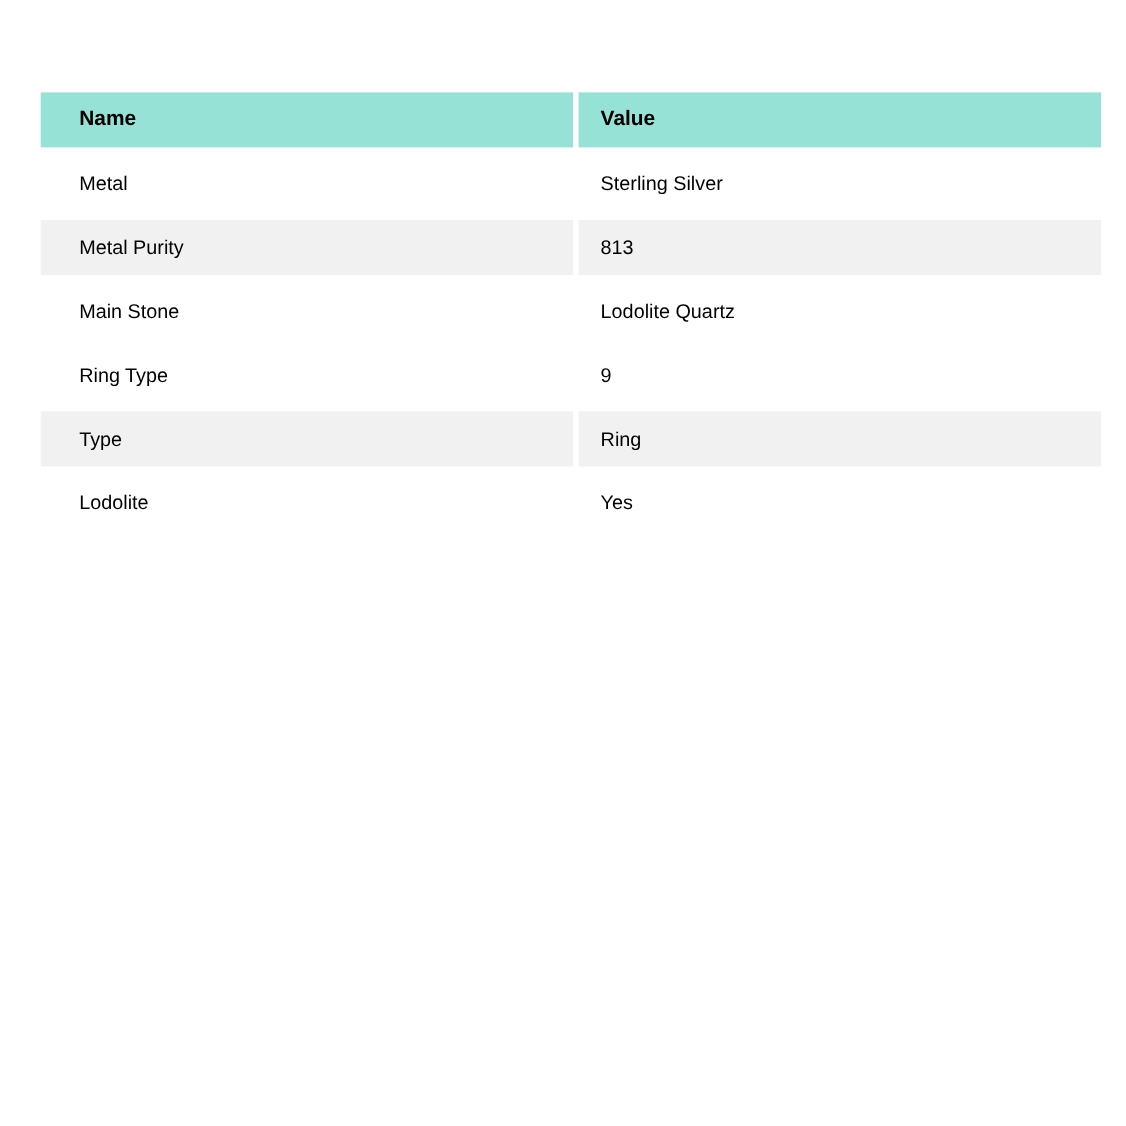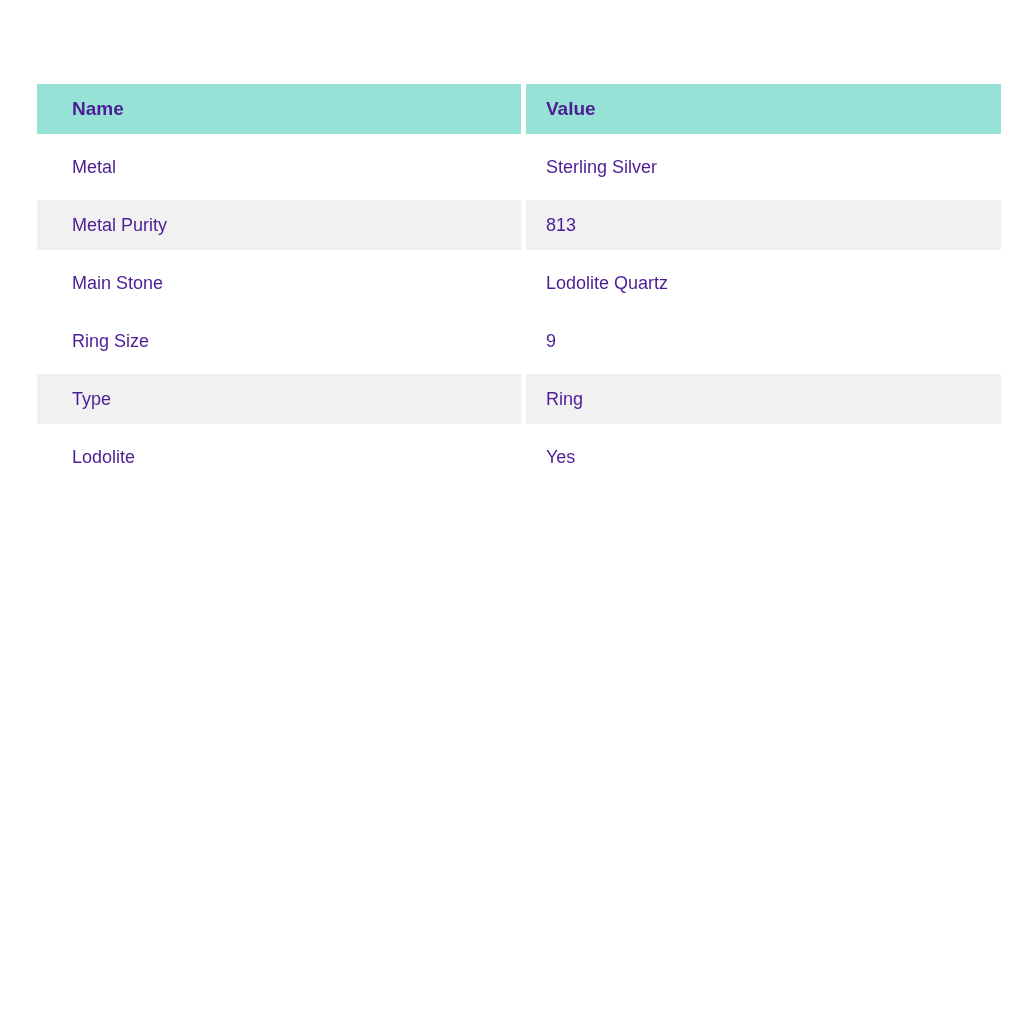--- a/index.html
+++ b/index.html
@@ -27,21 +27,21 @@
     table-layout: fixed;
   }
   table.spec-table col.col-name  { width: 484px; }
   table.spec-table col.col-value { width: 475px; }
   table.spec-table th,
   table.spec-table td {
     height: 50px;
     padding: 0;
     vertical-align: middle;
     text-align: left;
-    color: #4c1d95;
+    color: #000000;
     font-size: 18px;
     font-weight: 400;
     white-space: nowrap;
     overflow: hidden;
   }
   table.spec-table th {
     background: #97e2d6;
     font-size: 19px;
     font-weight: 600;
   }
@@ -75,21 +75,21 @@
       </tr>
       <tr class="alt">
         <td>Metal Purity</td>
         <td>813</td>
       </tr>
       <tr>
         <td>Main Stone</td>
         <td>Lodolite Quartz</td>
       </tr>
       <tr>
-        <td>Ring Size</td>
+        <td>Ring Type</td>
         <td>9</td>
       </tr>
       <tr class="alt">
         <td>Type</td>
         <td>Ring</td>
       </tr>
       <tr>
         <td>Lodolite</td>
         <td>Yes</td>
       </tr>

